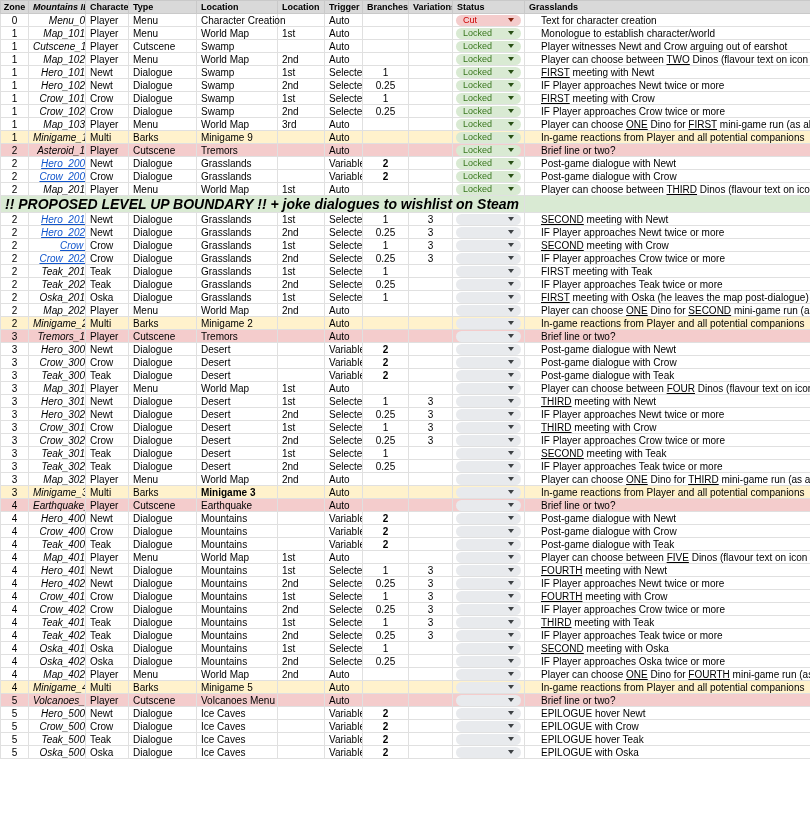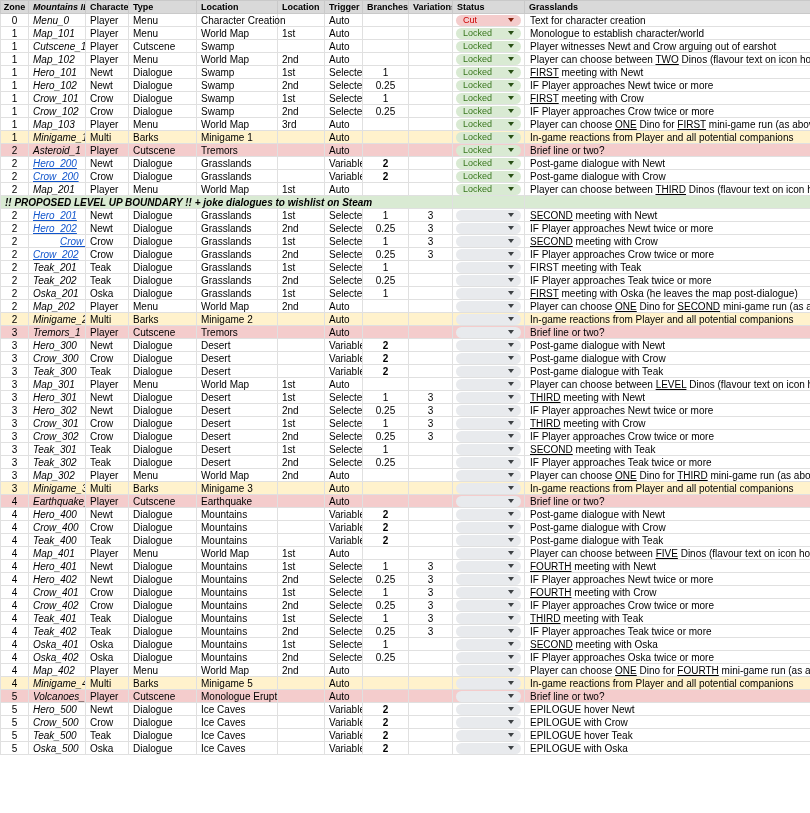--- a/index.html
+++ b/index.html
@@ -4,27 +4,27 @@
 <style>
   * { margin:0; padding:0; box-sizing:border-box; }
   html,body { width:810px; height:813px; overflow:hidden; background:#fff;
     font-family:"Liberation Sans", sans-serif; }
   table { border-collapse:collapse; table-layout:fixed; width:810px; }
   td, th { border:1px solid #e0e0e0; height:13px; font-size:10px;
     white-space:nowrap; overflow:hidden; vertical-align:middle;
     padding:0 0 0 4px; text-align:left; color:#000; }
   th { background:#d9d9d9; font-weight:bold; font-size:9px; border-color:#c9c9c9; }
   td.c, th.c { text-align:center; padding:0; }
-  td.id { font-style:italic; }
+  td.id { font-style:italic;text-align:right; }
   th.id { font-style:italic; }
-  td.desc { padding-left:5px;margin-top:48px; }
+  td.desc { padding-left:16px;margin-top:48px; }
   tr.yellow td { background:#fff2cc; }
   tr.pink td { background:#f4cccc; }
   tr.boundary td { background:#d9ead3; }
-  tr.boundary .btxt { font-weight:bold; font-style:italic; font-size:10px;
+  tr.boundary .btxt { font-weight:bold; font-style:italic; font-size:14px;
     overflow:visible; white-space:nowrap; }
   td.boundcell { overflow:visible; }
   a.dlink { font-style:italic; text-decoration:underline; cursor:pointer; }
   .bold { font-weight:bold; }
   .chip { display:flex; align-items:center; justify-content:space-between;
     height:11px; margin:0 3px; border-radius:6px; padding:0 7px;
     font-size:9px; line-height:11px; }
   .chip .arrow { width:0; height:0; border-left:3px solid transparent;
     border-right:3px solid transparent; border-top:4px solid #3c4043; }
   td.statuscell { padding:0; }
@@ -223,21 +223,21 @@
             <span class="arrow" style="border-top-color: rgb(39, 78, 19);"></span>
           </div>
         </td>
         <td class="desc">Player can choose <u>ONE</u> Dino for <u>FIRST</u> mini-game run (as above)</td>
       </tr>
       <tr class="yellow">
         <td class="c">1</td>
         <td class="id">Minigame_1</td>
         <td>Multi</td>
         <td>Barks</td>
-        <td style="overflow: visible;">Minigame 1</td>
+        <td style="overflow: visible;">Minigame 9</td>
         <td></td>
         <td>Auto</td>
         <td class="c"></td>
         <td class="c"></td>
         <td class="statuscell">
           <div class="chip" style="background: rgb(217, 234, 211); color: rgb(56, 118, 29);">
             <span>Locked</span>
             <span class="arrow" style="border-top-color: rgb(39, 78, 19);"></span>
           </div>
         </td>
@@ -563,21 +563,21 @@
         <td>1st</td>
         <td>Auto</td>
         <td class="c"></td>
         <td class="c"></td>
         <td class="statuscell">
           <div class="chip" style="background: rgb(232, 234, 237); color: rgb(0, 0, 0);">
             <span></span>
             <span class="arrow" style="border-top-color: rgb(60, 64, 67);"></span>
           </div>
         </td>
-        <td class="desc">Player can choose between <u>LEVEL</u> Dinos (flavour text on icon hover?)</td>
+        <td class="desc">Player can choose between <u>FOUR</u> Dinos (flavour text on icon hover?)</td>
       </tr>
       <tr>
         <td class="c">3</td>
         <td class="id">Hero_301</td>
         <td>Newt</td>
         <td>Dialogue</td>
         <td style="overflow: visible;">Desert</td>
         <td>1st</td>
         <td>Selected</td>
         <td class="c">1</td>
@@ -696,21 +696,21 @@
             <span class="arrow" style="border-top-color: rgb(60, 64, 67);"></span>
           </div>
         </td>
         <td class="desc">Player can choose <u>ONE</u> Dino for <u>THIRD</u> mini-game run (as above)</td>
       </tr>
       <tr class="yellow">
         <td class="c">3</td>
         <td class="id">Minigame_3</td>
         <td>Multi</td>
         <td>Barks</td>
-        <td style="overflow: visible;">Minigame 3</td>
+        <td style="overflow: visible; font-weight: bold;">Minigame 3</td>
         <td></td>
         <td>Auto</td>
         <td class="c"></td>
         <td class="c"></td>
         <td class="statuscell">
           <div class="chip" style="background: rgb(232, 234, 237); color: rgb(0, 0, 0);">
             <span></span>
             <span class="arrow" style="border-top-color: rgb(60, 64, 67);"></span>
           </div>
         </td>
@@ -984,21 +984,21 @@
             <span class="arrow" style="border-top-color: rgb(60, 64, 67);"></span>
           </div>
         </td>
         <td class="desc">In-game reactions from Player and all potential companions</td>
       </tr>
       <tr class="pink">
         <td class="c">5</td>
         <td class="id">Volcanoes_1</td>
         <td>Player</td>
         <td>Cutscene</td>
-        <td style="overflow: visible;">Monologue Erupt</td>
+        <td style="overflow: visible;">Volcanoes Menu</td>
         <td></td>
         <td>Auto</td>
         <td class="c"></td>
         <td class="c"></td>
         <td class="statuscell">
           <div class="chip" style="background: rgb(232, 234, 237); color: rgb(0, 0, 0);">
             <span></span>
             <span class="arrow" style="border-top-color: rgb(60, 64, 67);"></span>
           </div>
         </td>

